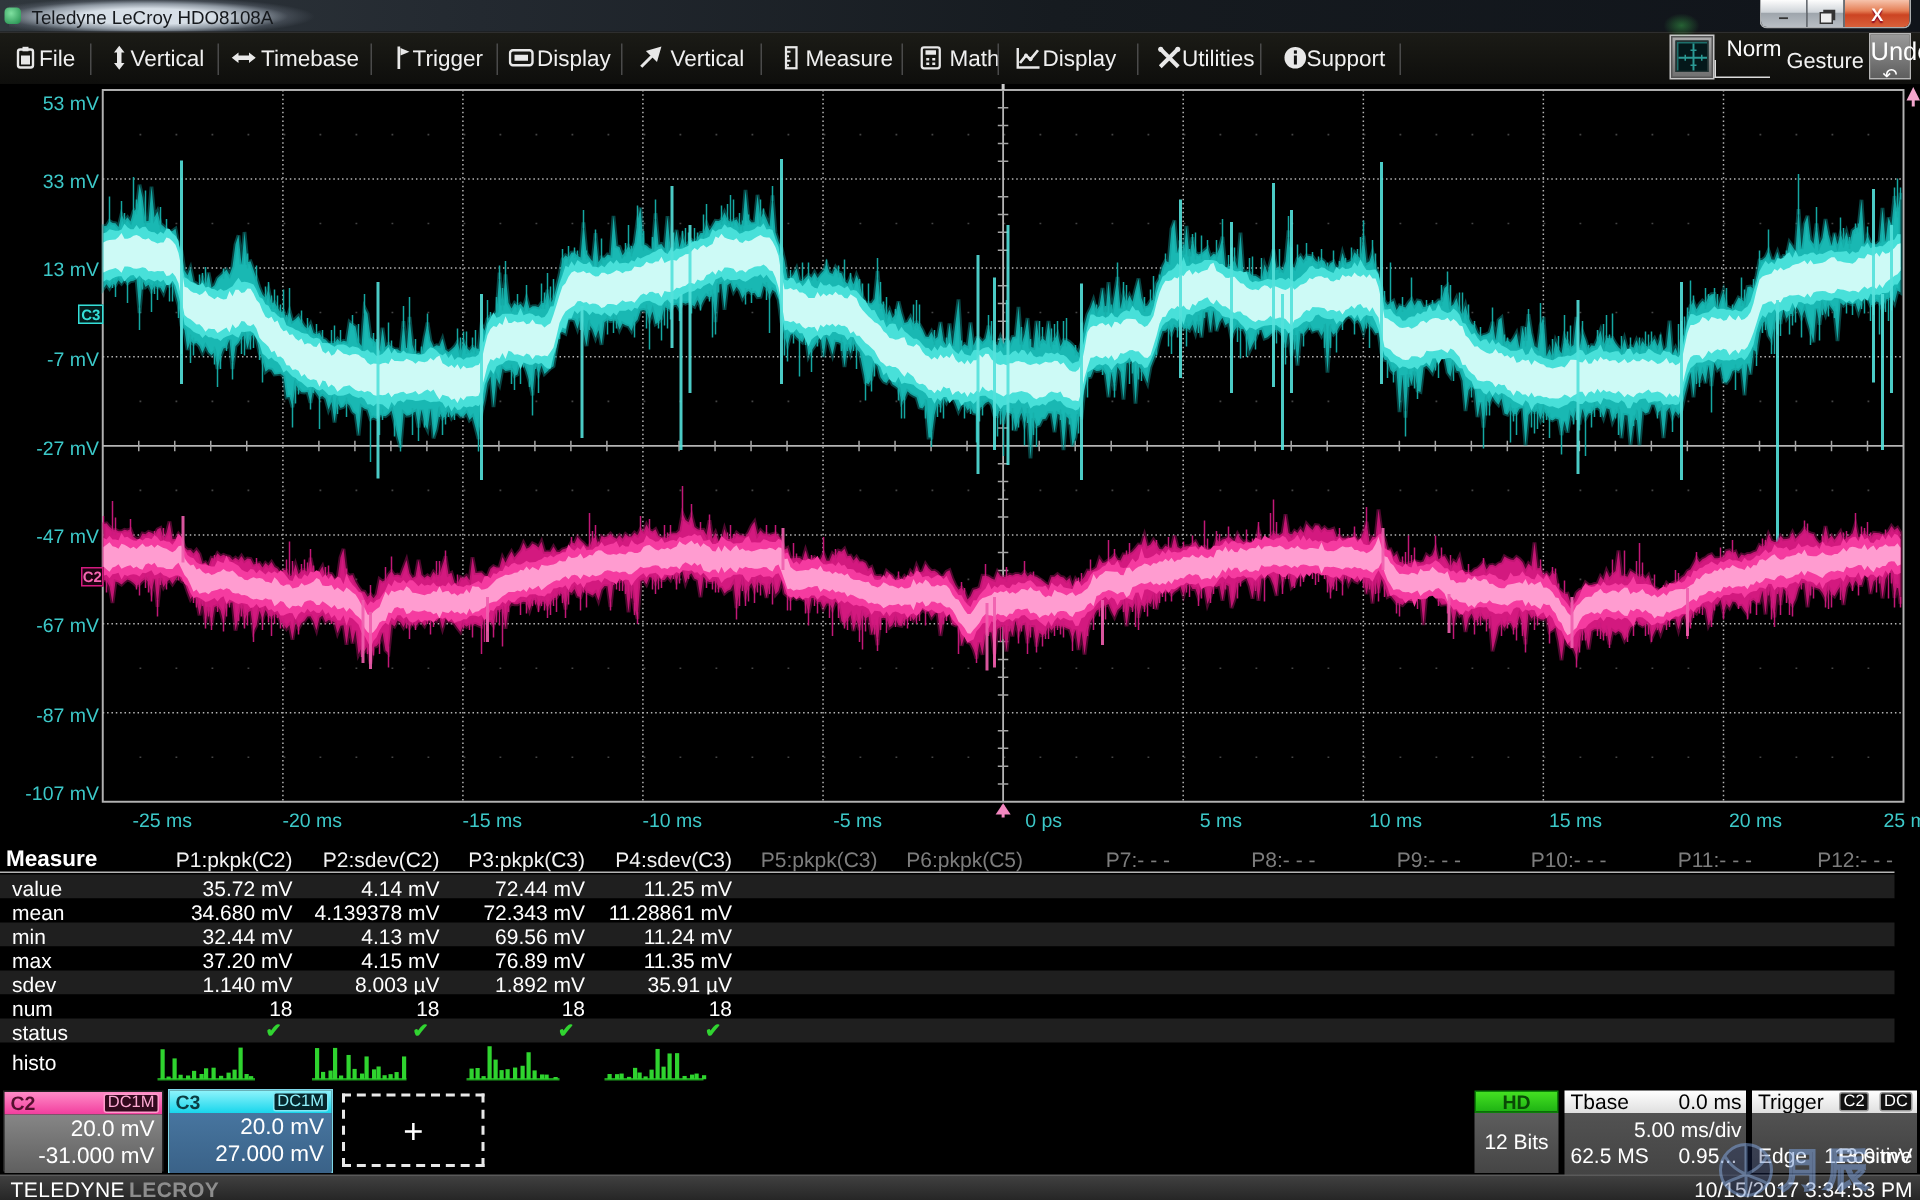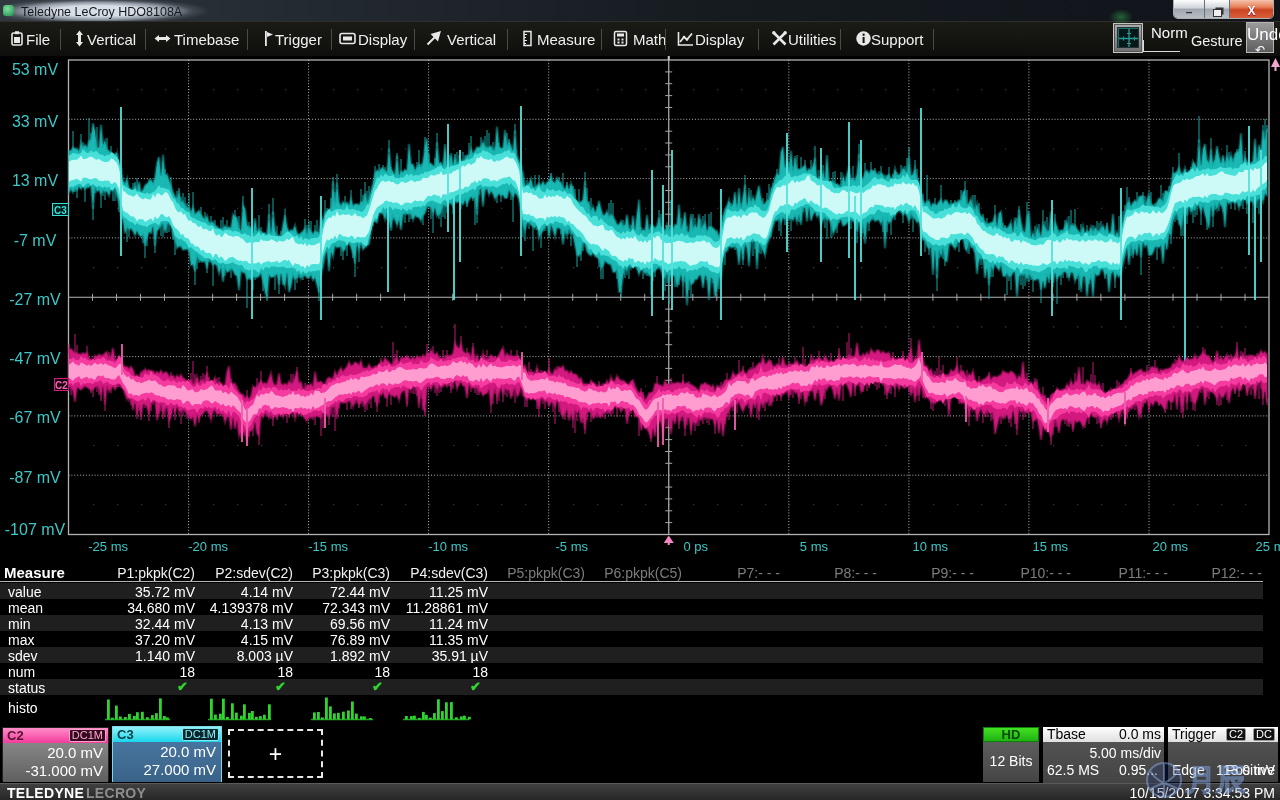--- a/index.html
+++ b/index.html
@@ -1,19 +1,19 @@
 <!DOCTYPE html>
 <html><head><meta charset="utf-8">
 <style>
 * { margin:0; padding:0; box-sizing:border-box; }
 html,body { width:1280px; height:800px; background:#000; overflow:hidden;
   font-family:"Liberation Sans", sans-serif; }
 .abs { position:absolute; }
 .mv { font-size:14px; text-align:right; }
-.yl { right:1214px; width:62px; text-align:center; font-size:16px; color:#3cc8c8; }
+.yl { right:1214px; width:62px; text-align:right; font-size:13px; color:#3cc8c8; }
 .xl { top:539px; width:80px; text-align:right; font-size:13px; color:#3cc8c8; }
 .gd { stroke:#b5b5b5; stroke-width:1; stroke-dasharray:1 1.9; }
 .gs { stroke:#b5b5b5; stroke-width:1.2; }
 #menubar { position:absolute; left:0; top:21px; width:1280px; height:35px;
   background:linear-gradient(#1b1b16,#0e0e0c); border-top:1px solid #2e2e2e; }
 </style></head>
 <body>
 <div id="menubar"></div>
 <svg id="plot" width="1280" height="800" viewBox="0 0 1280 800">
     <line x1="188.6" y1="60.0" x2="188.6" y2="534.5" class="gd"></line>
@@ -1109,21 +1109,21 @@
   <span style="position:absolute;left:58px;top:1px;background:#111;color:#fff;border:1px solid #999;border-radius:2px;font-size:11px;line-height:11px;padding:0 2px">C2</span>
   <span style="position:absolute;left:85px;top:1px;background:#111;color:#fff;border:1px solid #999;border-radius:2px;font-size:11px;line-height:11px;padding:0 2px">DC</span>
  </div>
  <div class="abs" style="left:0;top:15px;width:100%;height:40px;background:linear-gradient(#525252,#3f3f3f);color:#fff;font-size:14px">
   <div style="position:absolute;right:3px;top:20px">113.0 mV</div>
   <div style="position:absolute;left:4px;top:20px">Edge</div>
   <div style="position:absolute;right:3px;top:20px">Positive</div>
  </div>
 </div>
 <div class="abs" style="left:0;top:783px;width:1280px;height:17px;background:linear-gradient(#404040,#262626);border-top:1px solid #5a5a5a">
- <span style="position:absolute;left:7px;top:1px;font-size:14px;font-weight:bold;color:#fff;letter-spacing:0.3px">TELEDYNE</span>
+ <span style="position:absolute;left:7px;top:1px;font-size:14px;font-weight:normal;color:#fff;letter-spacing:0.3px">TELEDYNE</span>
  <span style="position:absolute;left:86px;top:1px;font-size:14px;font-weight:bold;color:#8d8d8d;letter-spacing:0.3px">LECROY</span>
  <span style="position:absolute;right:5px;top:1px;font-size:14px;color:#fff">10/15/2017 3:34:53 PM</span>
 </div>
 
 
 <div class="abs" style="left:1136px;top:756px;width:144px;height:44px;z-index:50;opacity:0.55">
 <svg width="144" height="44" viewBox="0 0 144 44">
 <circle cx="28" cy="24" r="17" fill="rgba(30,50,110,0.55)" stroke="#7c9fd8" stroke-width="2"></circle>
 <path d="M14 15 C22 28,34 28,42 33 M42 15 C34 28,22 28,14 33 M28 7 V41" stroke="#7c9fd8" stroke-width="2" fill="none"></path>
 <text x="50" y="34" font-family="Liberation Sans" font-size="30" font-weight="bold" fill="rgba(30,50,110,0.6)" stroke="#7c9fd8" stroke-width="1">月辰</text>

